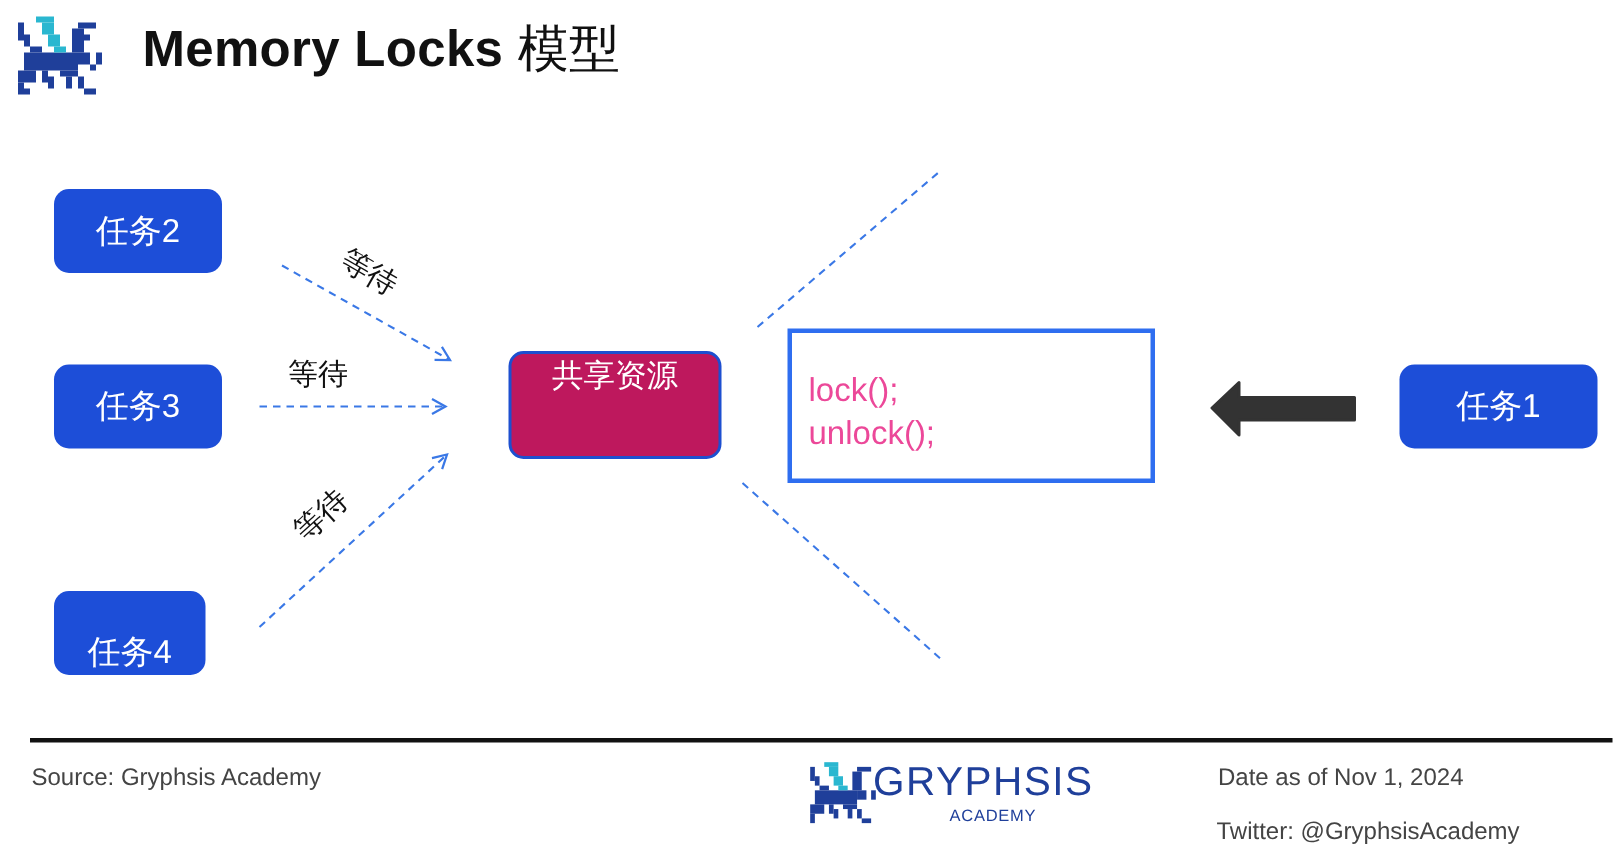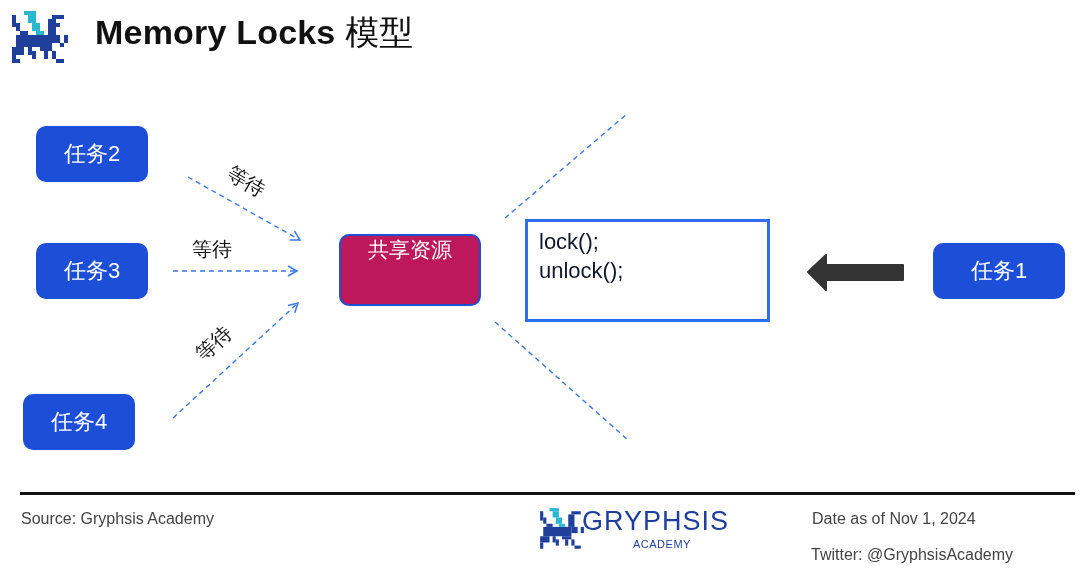--- a/index.html
+++ b/index.html
@@ -2,21 +2,21 @@
 <html><head>
 <meta charset="utf-8">
 <style>
   html,body{margin:0;padding:0;background:#ffffff;}
   body{width:1080px;height:574px;position:relative;overflow:hidden;font-family:"Liberation Sans","DejaVu Sans",sans-serif;}
   .abs{position:absolute;}
   .title{left:95px;top:10px;font-size:34px;font-weight:bold;color:#111;letter-spacing:0.2px;white-space:nowrap;}
   .title .cn{font-weight:normal;}
   .task{background:#1d4ed8;color:#fff;border-radius:10px;font-size:22px;display:flex;align-items:center;justify-content:center;}
   .shared{left:339px;top:234px;width:142px;height:72px;background:#be185d;border:2px solid #1d4fd0;border-radius:10px;color:#fff;font-size:21px;display:flex;justify-content:center;box-sizing:border-box;}
-  .code{left:525px;top:219px;width:245px;height:103px;border:3px solid #2f6ef0;box-sizing:border-box;padding:5px 0 0 11px;font-size:22px;color:#0f172a;line-height:29px;}
+  .code{left:525px;top:219px;width:245px;height:103px;border:3px solid #2f6ef0;box-sizing:border-box;padding:23px 0 0 11px;font-size:22px;color:#ec4899;line-height:29px;}
   .code div{white-space:nowrap;}
   .wait{font-size:20px;color:#111;white-space:nowrap;}
   .hr{left:20px;top:492px;width:1055px;height:3px;background:#111;}
   .foot{font-size:16px;color:#444;white-space:nowrap;}
   .brand{color:#1f3f9a;}
   svg{position:absolute;left:0;top:0;}
 </style>
 </head>
 <body>
 
@@ -70,21 +70,21 @@
   </g>
   <path d="M808,272 L826,255 L826,265 L903,265 L903,280 L826,280 L826,290 Z" fill="#333333" stroke="#333333" stroke-width="2" stroke-linejoin="round"></path>
 </svg>
 
 <div class="abs task" style="left:36px;top:126px;width:112px;height:56px;">
   <span>任务2</span>
 </div>
 <div class="abs task" style="left:36px;top:243px;width:112px;height:56px;">
   <span>任务3</span>
 </div>
-<div class="abs task" style="left:23px;top:394px;width:112px;height:56px;">
+<div class="abs task" style="left:36px;top:394px;width:101px;height:56px;align-items:flex-end;">
   <span>任务4</span>
 </div>
 <div class="abs task" style="left:933px;top:243px;width:132px;height:56px;">
   <span>任务1</span>
 </div>
 
 <div class="abs wait" style="left:226px;top:168px;transform:rotate(30deg);">等待</div>
 <div class="abs wait" style="left:192px;top:236px;">等待</div>
 <div class="abs wait" style="left:194px;top:330px;transform:rotate(-42deg);">等待</div>
 

